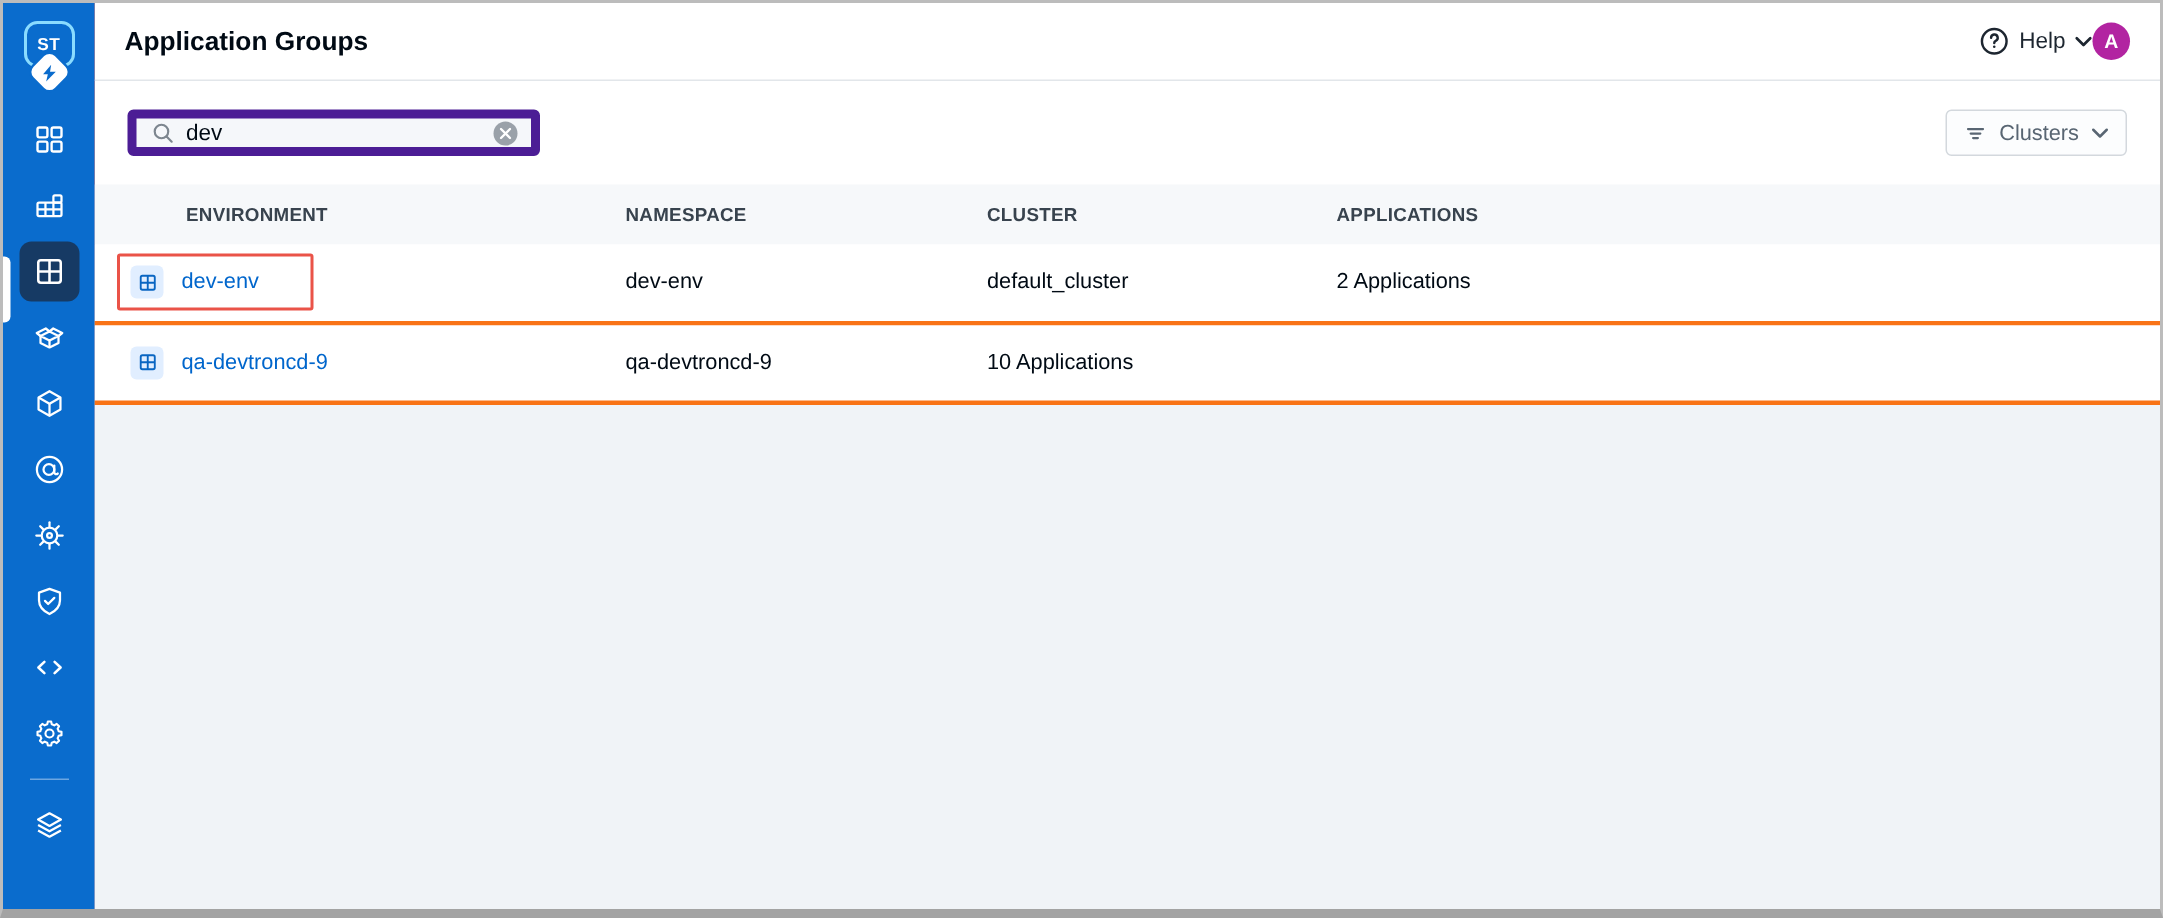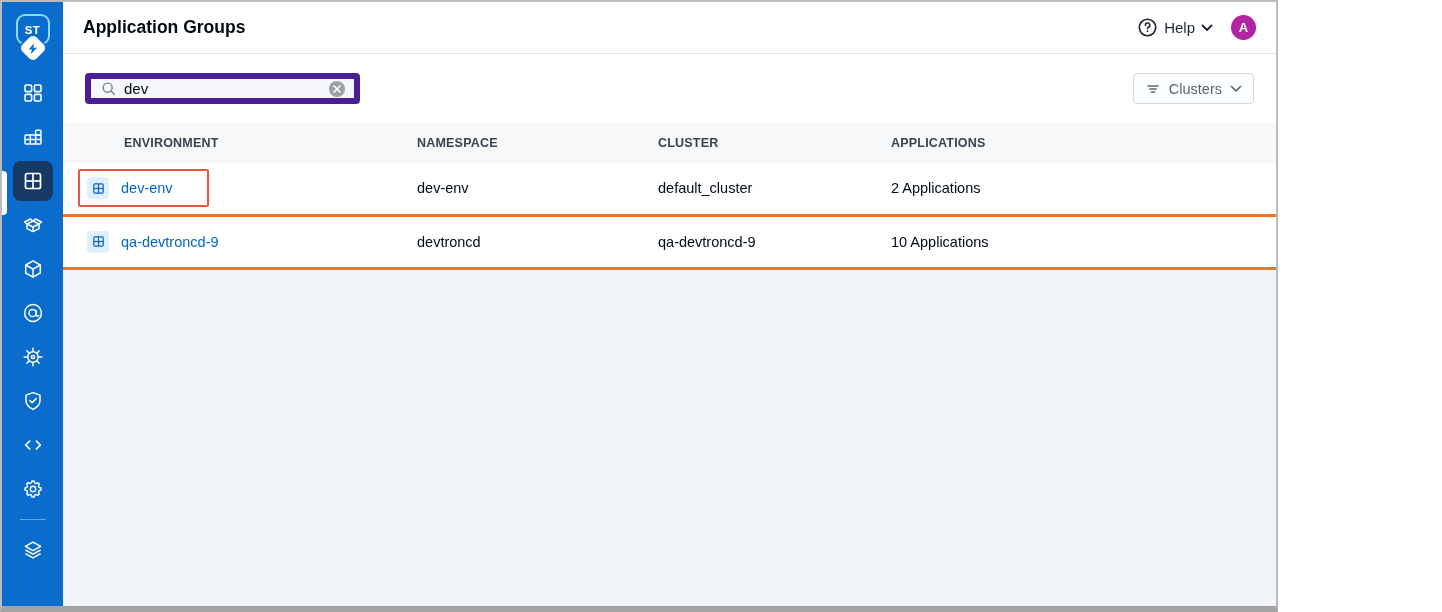--- a/index.html
+++ b/index.html
@@ -11,40 +11,40 @@
     --chip-bg:#e1eeff;
     --band:#f6f8fa;
     --page-gray:#f0f3f7;
     --border:#e2e6ea;
     --text:#000a14;
     --muted:#596673;
   }
   *{margin:0;padding:0;box-sizing:border-box;}
   html,body{width:1442px;height:612px;}
   body{font-family:"Liberation Sans","DejaVu Sans",sans-serif;background:#fff;}
-  .screen{width:1278px;height:612px;border:2px solid #bcbcbc;border-bottom:6px solid #a3a3a3;display:flex;overflow:hidden;background:#b91c1c;}
+  .screen{width:1442px;height:612px;border:2px solid #bcbcbc;border-bottom:6px solid #a3a3a3;display:flex;overflow:hidden;background:#b91c1c;}
 
   
   .sidebar{width:61px;background:var(--sidebar-bg);display:flex;flex-direction:column;align-items:center;position:relative;flex:none;}
   .logo-wrap{margin-top:12px;display:flex;flex-direction:column;align-items:center;}
   .logo-badge{width:34px;height:31px;border:2px solid #8adcff;border-radius:9px;display:flex;align-items:center;justify-content:center;color:#fff;font-size:11.5px;font-weight:bold;letter-spacing:.3px;}
   .logo-diamond{width:20px;height:20px;background:#fff;border-radius:5px;transform:rotate(45deg);margin-top:-7px;display:flex;align-items:center;justify-content:center;box-shadow:0 0 0 1.5px var(--sidebar-bg);}
   .logo-diamond svg{transform:rotate(-45deg);}
   .nav{margin-top:15px;display:flex;flex-direction:column;align-items:center;}
   .nav-item{width:40px;height:40px;margin-bottom:4px;border:none;background:transparent;border-radius:8px;display:flex;align-items:center;justify-content:center;cursor:pointer;}
   .nav-item.active{background:var(--sidebar-active);}
   .nav-item svg{display:block;}
   .nav-divider{width:26px;height:1px;background:rgba(255,255,255,.4);margin:6px 0 10px;}
   .side-handle{position:absolute;left:0;top:169px;width:5px;height:44px;background:#fff;border-radius:0 4px 4px 0;}
 
   
   .main{flex:1;display:flex;flex-direction:column;min-width:0;background:#fff;}
   .topbar{height:52px;flex:none;border-bottom:1px solid var(--border);display:flex;align-items:center;justify-content:space-between;padding:0 20px;}
   .page-title{font-size:17.5px;font-weight:700;color:var(--text);}
-  .topbar-right{display:flex;gap:18px;}
+  .topbar-right{display:flex;gap:0;}
   .help{display:flex;align-items:center;gap:6px;color:#1d2630;font-size:15px;cursor:pointer;}
   .avatar{width:25px;height:25px;border-radius:50%;background:var(--avatar);color:#fff;font-size:13px;font-weight:700;display:flex;align-items:center;justify-content:center;cursor:pointer;}
 
   .toolbar{height:69px;flex:none;display:flex;align-items:center;justify-content:space-between;padding:0 22px;}
   .search-box{width:275px;height:31px;background:#f5f7fa;border:6px solid #4c1d95;border-radius:4px;display:flex;align-items:center;padding:0 9px;gap:7px;}
   .search-box input{flex:1;border:none;background:transparent;outline:none;font-size:15px;color:var(--text);font-family:inherit;min-width:0;}
   .clear-btn{width:16px;height:16px;border:none;border-radius:50%;background:#9aa1a9;display:flex;align-items:center;justify-content:center;cursor:pointer;flex:none;padding:0;}
   .filter-btn{height:31px;background:#fcfdfe;border:1px solid #d3d8dd;border-radius:4px;display:flex;align-items:center;gap:8px;padding:0 11px;font-size:14.5px;color:var(--muted);cursor:pointer;font-family:inherit;}
 
   .table-header{height:40px;flex:none;background:var(--band);display:grid;grid-template-columns:354px 241px 233px 1fr;align-items:center;}
@@ -245,21 +245,20 @@
         <span class="chip">
           <svg width="15" height="15" viewBox="0 0 24 24" fill="none" stroke="#0a66c2" stroke-width="2">
             <rect x="4.5" y="4.5" width="15" height="15" rx="1.8"></rect>
             <line x1="12" y1="4.5" x2="12" y2="19.5"></line>
                   <line x1="4.5" y1="12" x2="19.5" y2="12"></line>
           </svg>
         </span>
         <a class="env-link">qa-devtroncd-9</a>
       </span>
     </div>
-    <div>devtroncd</div>
     <div>qa-devtroncd-9</div>
     <div>10 Applications</div>
   </div>
 </div>
     <div class="filler"></div>
 
   </div>
 </div>
 
 </body></html>

